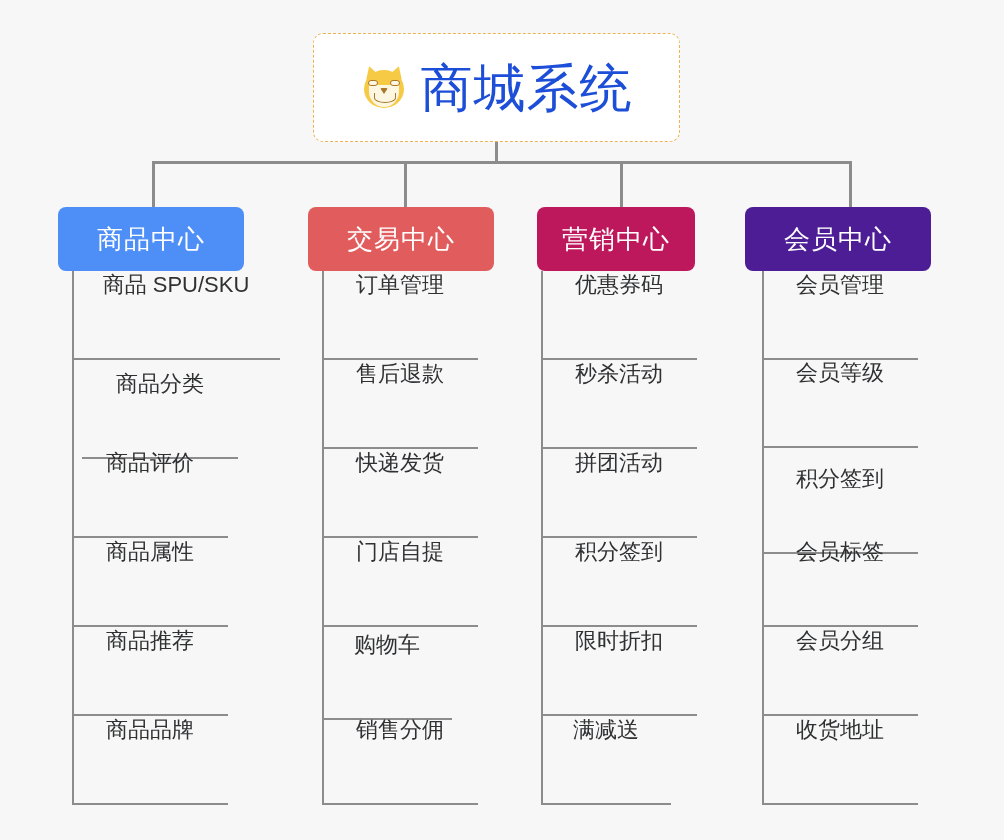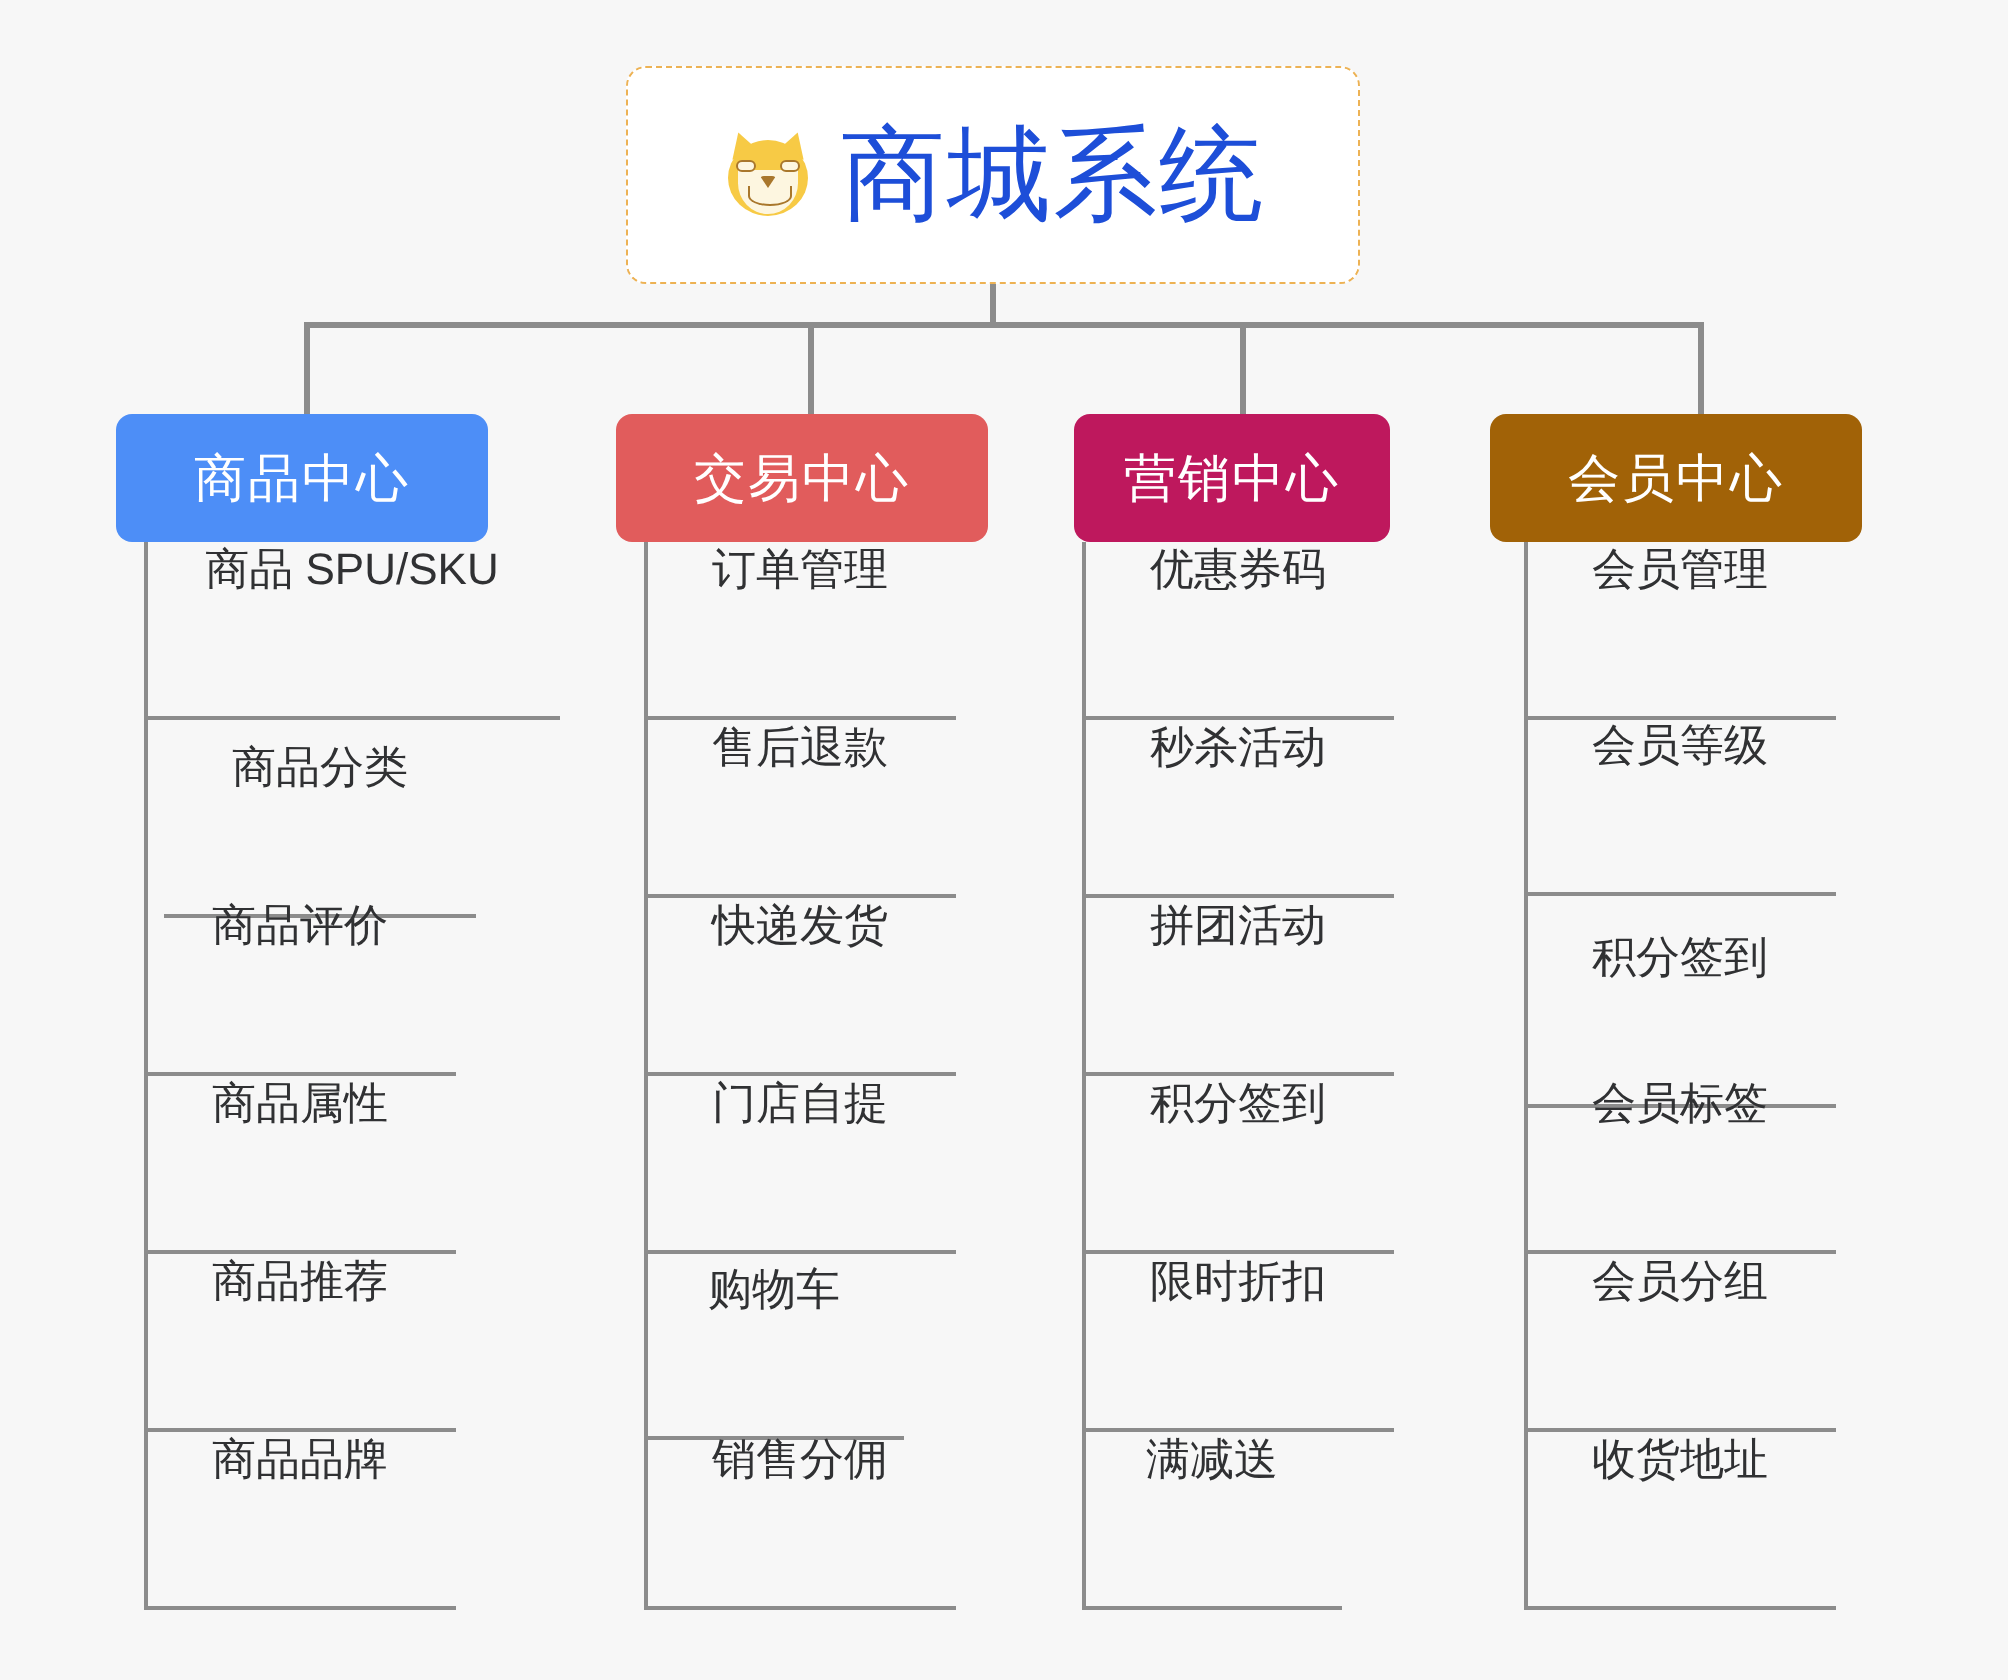--- a/index.html
+++ b/index.html
@@ -191,21 +191,21 @@
 
   <div class="cat-box" style="left:58px; top:207px; width:186px; background:#4d8ef7;">
     <span>商品中心</span>
   </div>
   <div class="cat-box" style="left:308px; top:207px; width:186px; background:#e15c5c;">
     <span>交易中心</span>
   </div>
   <div class="cat-box" style="left:526px; top:207px; width:158px; background:#be185d;margin-left:11px;">
     <span>营销中心</span>
   </div>
-  <div class="cat-box" style="left:745px; top:207px; width:186px; background:#a16207;">
+  <div class="cat-box" style="left:745px; top:207px; width:186px; background:#4c1d95;">
     <span>会员中心</span>
   </div>
 
   <div class="leaf-col" style="left:72px;">
     <div class="leaf-trunk" style="height:534px;"></div>
     <div class="leaf-item" style="top:0px;   width:208px;">
       <span class="leaf-label">商品 SPU/SKU</span>
       </div>
     <div class="leaf-item" style="top:99px;  width:156px;margin-left:10px;">
       <span class="leaf-label">商品分类</span>

